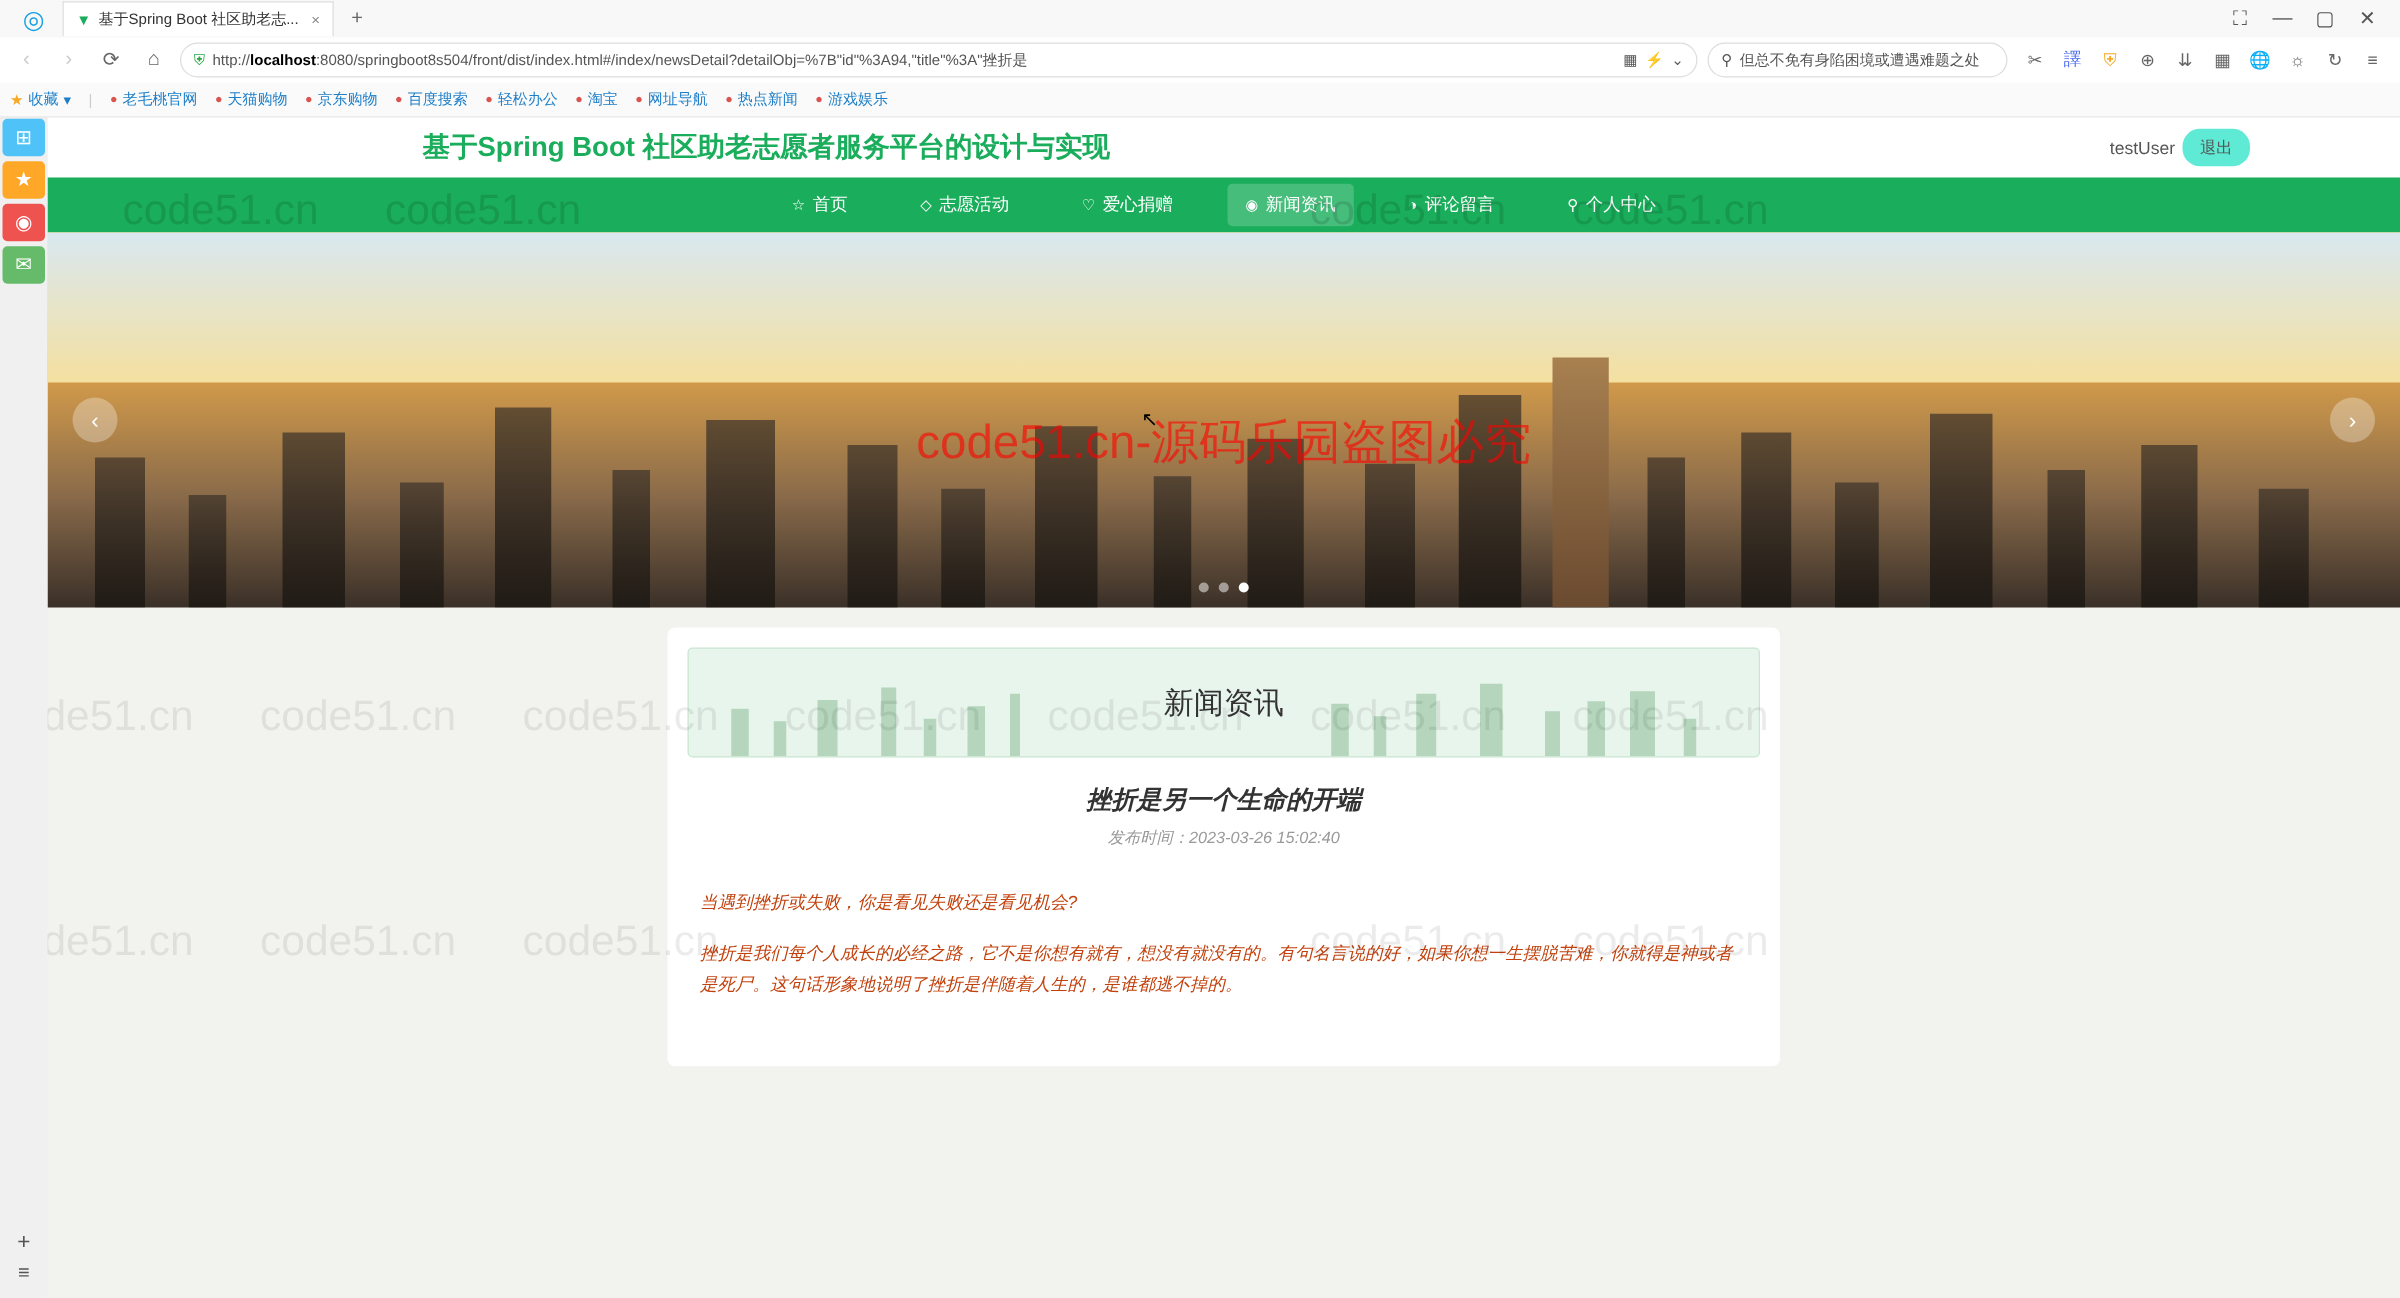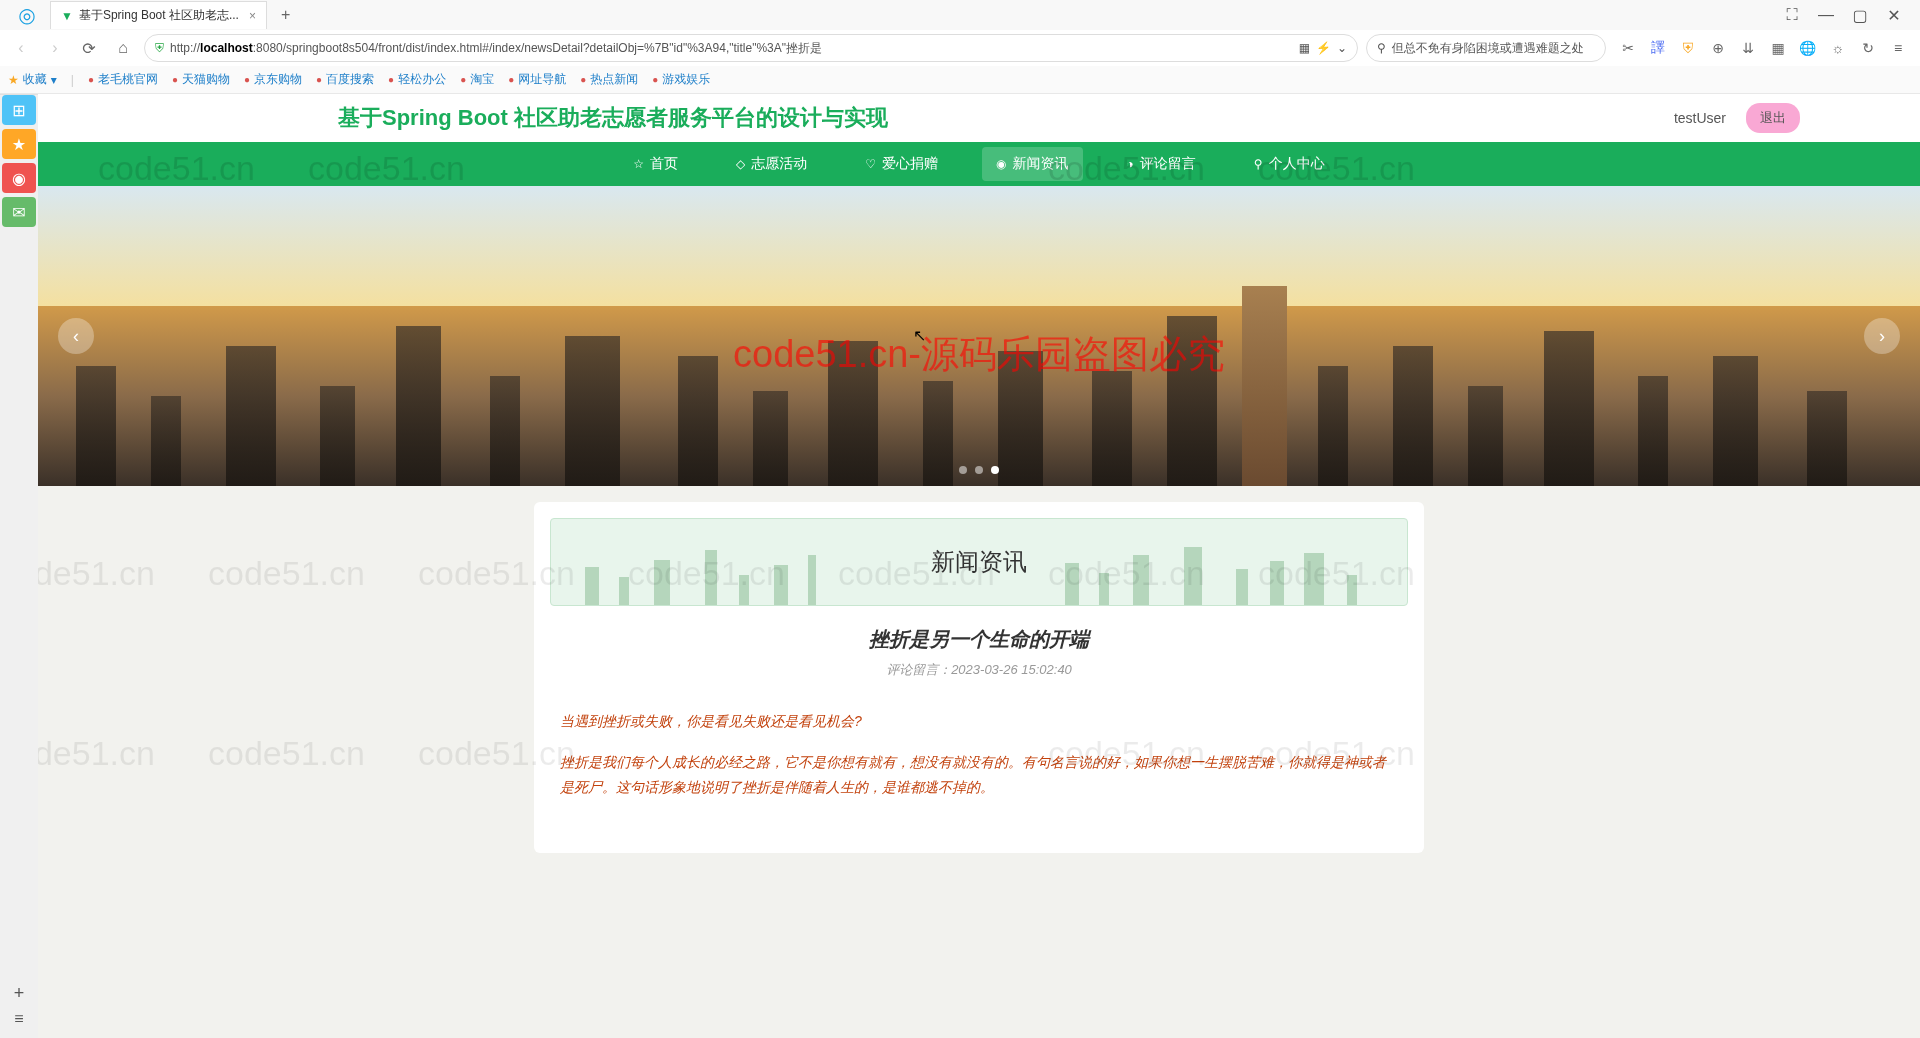--- a/index.html
+++ b/index.html
@@ -46,23 +46,23 @@
 
 
 .page { position: absolute; top: 94px; left: 38px; right: 0; bottom: 0; overflow: auto; background: #f2f2ee; }
 
 
 .watermark { position: absolute; color: rgba(0,0,0,0.08); font-size: 34px; font-weight: 300; pointer-events: none; z-index: 50; white-space: nowrap; }
 
 
 .site-header { background: #fff; height: 48px; display: flex; align-items: center; padding: 0 60px; }
 .site-title { color: #1aad5b; font-size: 22px; font-weight: 600; margin-left: 240px; }
-.user-area { margin-left: auto; display: flex; align-items: center; gap: 20px; font-size: 14px; margin-right: 60px; }
+.user-area { margin-left: auto; display: flex; align-items: center; gap: 6px; font-size: 14px; margin-right: 60px; }
 .username { color: #555; }
-.logout-btn { background: #f9a8d4; border: none; padding: 6px 14px; border-radius: 14px; color: #555; cursor: pointer; font-size: 13px; }
+.logout-btn { background: #5eead4; border: none; padding: 6px 14px; border-radius: 14px; color: #555; cursor: pointer; font-size: 13px; }
 
 
 .site-nav { background: #1aad5b; height: 44px; display: flex; align-items: center; justify-content: center; gap: 30px; }
 .nav-item { color: #fff; font-size: 14px; padding: 8px 14px; display: flex; align-items: center; gap: 6px; cursor: pointer; border-radius: 4px; }
 .nav-item.active { background: rgba(255,255,255,0.2); }
 .nav-icon { font-size: 12px; }
 
 
 .banner { position: relative; height: 300px; background: linear-gradient(to bottom, #f4d88a 0%, #e8a94a 30%, #8a6b4a 70%, #3a3028 100%); overflow: hidden; }
 .skyline { position: absolute; bottom: 0; left: 0; right: 0; height: 220px; }
@@ -320,21 +320,21 @@
         <div class="sil-building" style="left:84%;width:14px;height:44px"></div>
         <div class="sil-building" style="left:88%;width:20px;height:52px"></div>
         <div class="sil-building" style="left:93%;width:10px;height:30px"></div>
       </div>
       <div class="section-title">新闻资讯</div>
     </div>
 
     <div class="article">
       <div class="article-title">挫折是另一个生命的开端</div>
       <div class="article-meta">
-        <span>评论留言：</span><span>2023-03-26 15:02:40</span>
+        <span>发布时间：</span><span>2023-03-26 15:02:40</span>
       </div>
       <div class="article-body">
         <p>当遇到挫折或失败，你是看见失败还是看见机会?</p>
         <p>挫折是我们每个人成长的必经之路，它不是你想有就有，想没有就没有的。有句名言说的好，如果你想一生摆脱苦难，你就得是神或者是死尸。这句话形象地说明了挫折是伴随着人生的，是谁都逃不掉的。</p>
       </div>
     </div>
   </div>
 
 </div>
 

